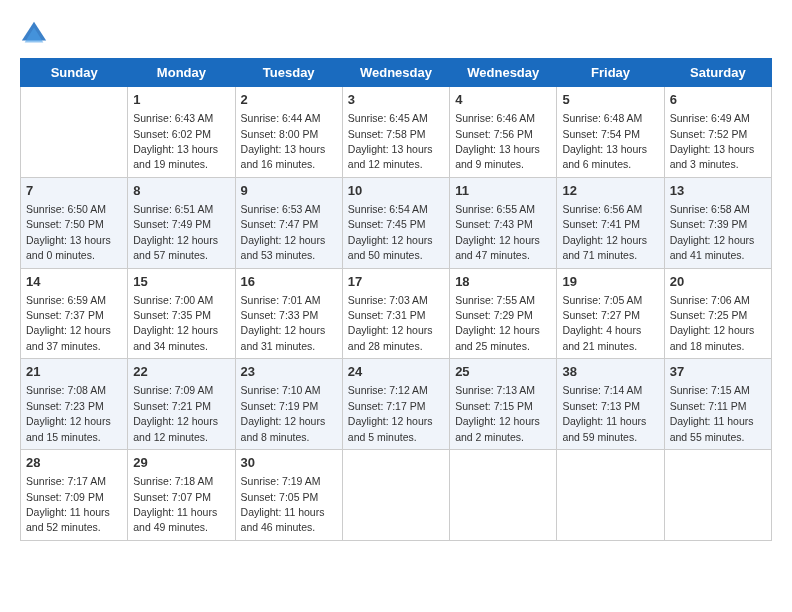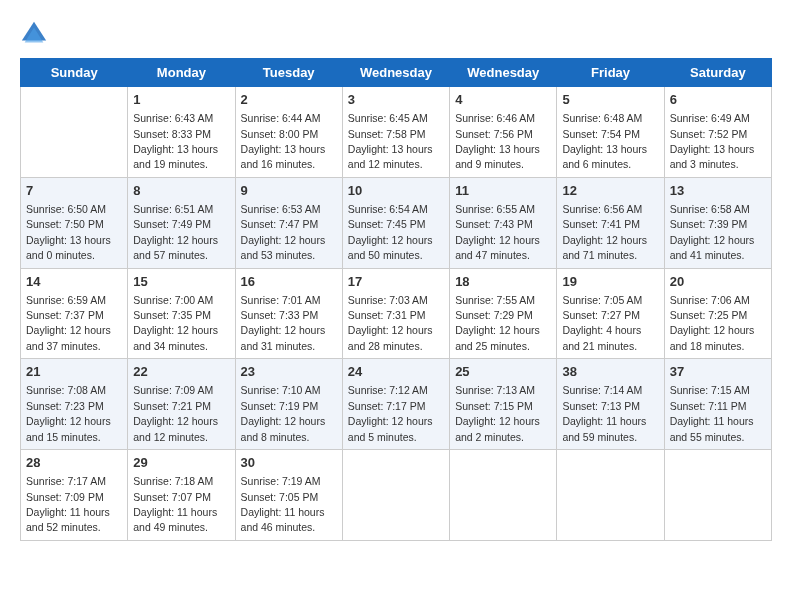--- a/index.html
+++ b/index.html
@@ -126,21 +126,21 @@
         <th>Tuesday</th>
         <th>Wednesday</th>
         <th>Wednesday</th>
         <th>Friday</th>
         <th>Saturday</th>
       </tr>
   </thead>
   <tbody id="calendar-body">
   <tr>
         <td class="empty"></td>
-        <td><span class="day-num">1</span><span class="day-info">Sunrise: 6:43 AM</span><br><span class="day-info">Sunset: 8:33 PM</span><br><span class="day-info">Daylight: 13 hours and 19 minutes.</span></td>
+        <td><span class="day-num">1</span><span class="day-info">Sunrise: 6:43 AM</span><br><span class="day-info">Sunset: 6:02 PM</span><br><span class="day-info">Daylight: 13 hours and 19 minutes.</span></td>
         <td><span class="day-num">2</span><span class="day-info">Sunrise: 6:44 AM</span><br><span class="day-info">Sunset: 8:00 PM</span><br><span class="day-info">Daylight: 13 hours and 16 minutes.</span></td>
         <td><span class="day-num">3</span><span class="day-info">Sunrise: 6:45 AM</span><br><span class="day-info">Sunset: 7:58 PM</span><br><span class="day-info">Daylight: 13 hours and 12 minutes.</span></td>
         <td><span class="day-num">4</span><span class="day-info">Sunrise: 6:46 AM</span><br><span class="day-info">Sunset: 7:56 PM</span><br><span class="day-info">Daylight: 13 hours and 9 minutes.</span></td>
         <td><span class="day-num">5</span><span class="day-info">Sunrise: 6:48 AM</span><br><span class="day-info">Sunset: 7:54 PM</span><br><span class="day-info">Daylight: 13 hours and 6 minutes.</span></td>
         <td><span class="day-num">6</span><span class="day-info">Sunrise: 6:49 AM</span><br><span class="day-info">Sunset: 7:52 PM</span><br><span class="day-info">Daylight: 13 hours and 3 minutes.</span></td>
       </tr>
       <tr>
         <td><span class="day-num">7</span><span class="day-info">Sunrise: 6:50 AM</span><br><span class="day-info">Sunset: 7:50 PM</span><br><span class="day-info">Daylight: 13 hours and 0 minutes.</span></td>
         <td><span class="day-num">8</span><span class="day-info">Sunrise: 6:51 AM</span><br><span class="day-info">Sunset: 7:49 PM</span><br><span class="day-info">Daylight: 12 hours and 57 minutes.</span></td>
         <td><span class="day-num">9</span><span class="day-info">Sunrise: 6:53 AM</span><br><span class="day-info">Sunset: 7:47 PM</span><br><span class="day-info">Daylight: 12 hours and 53 minutes.</span></td>

